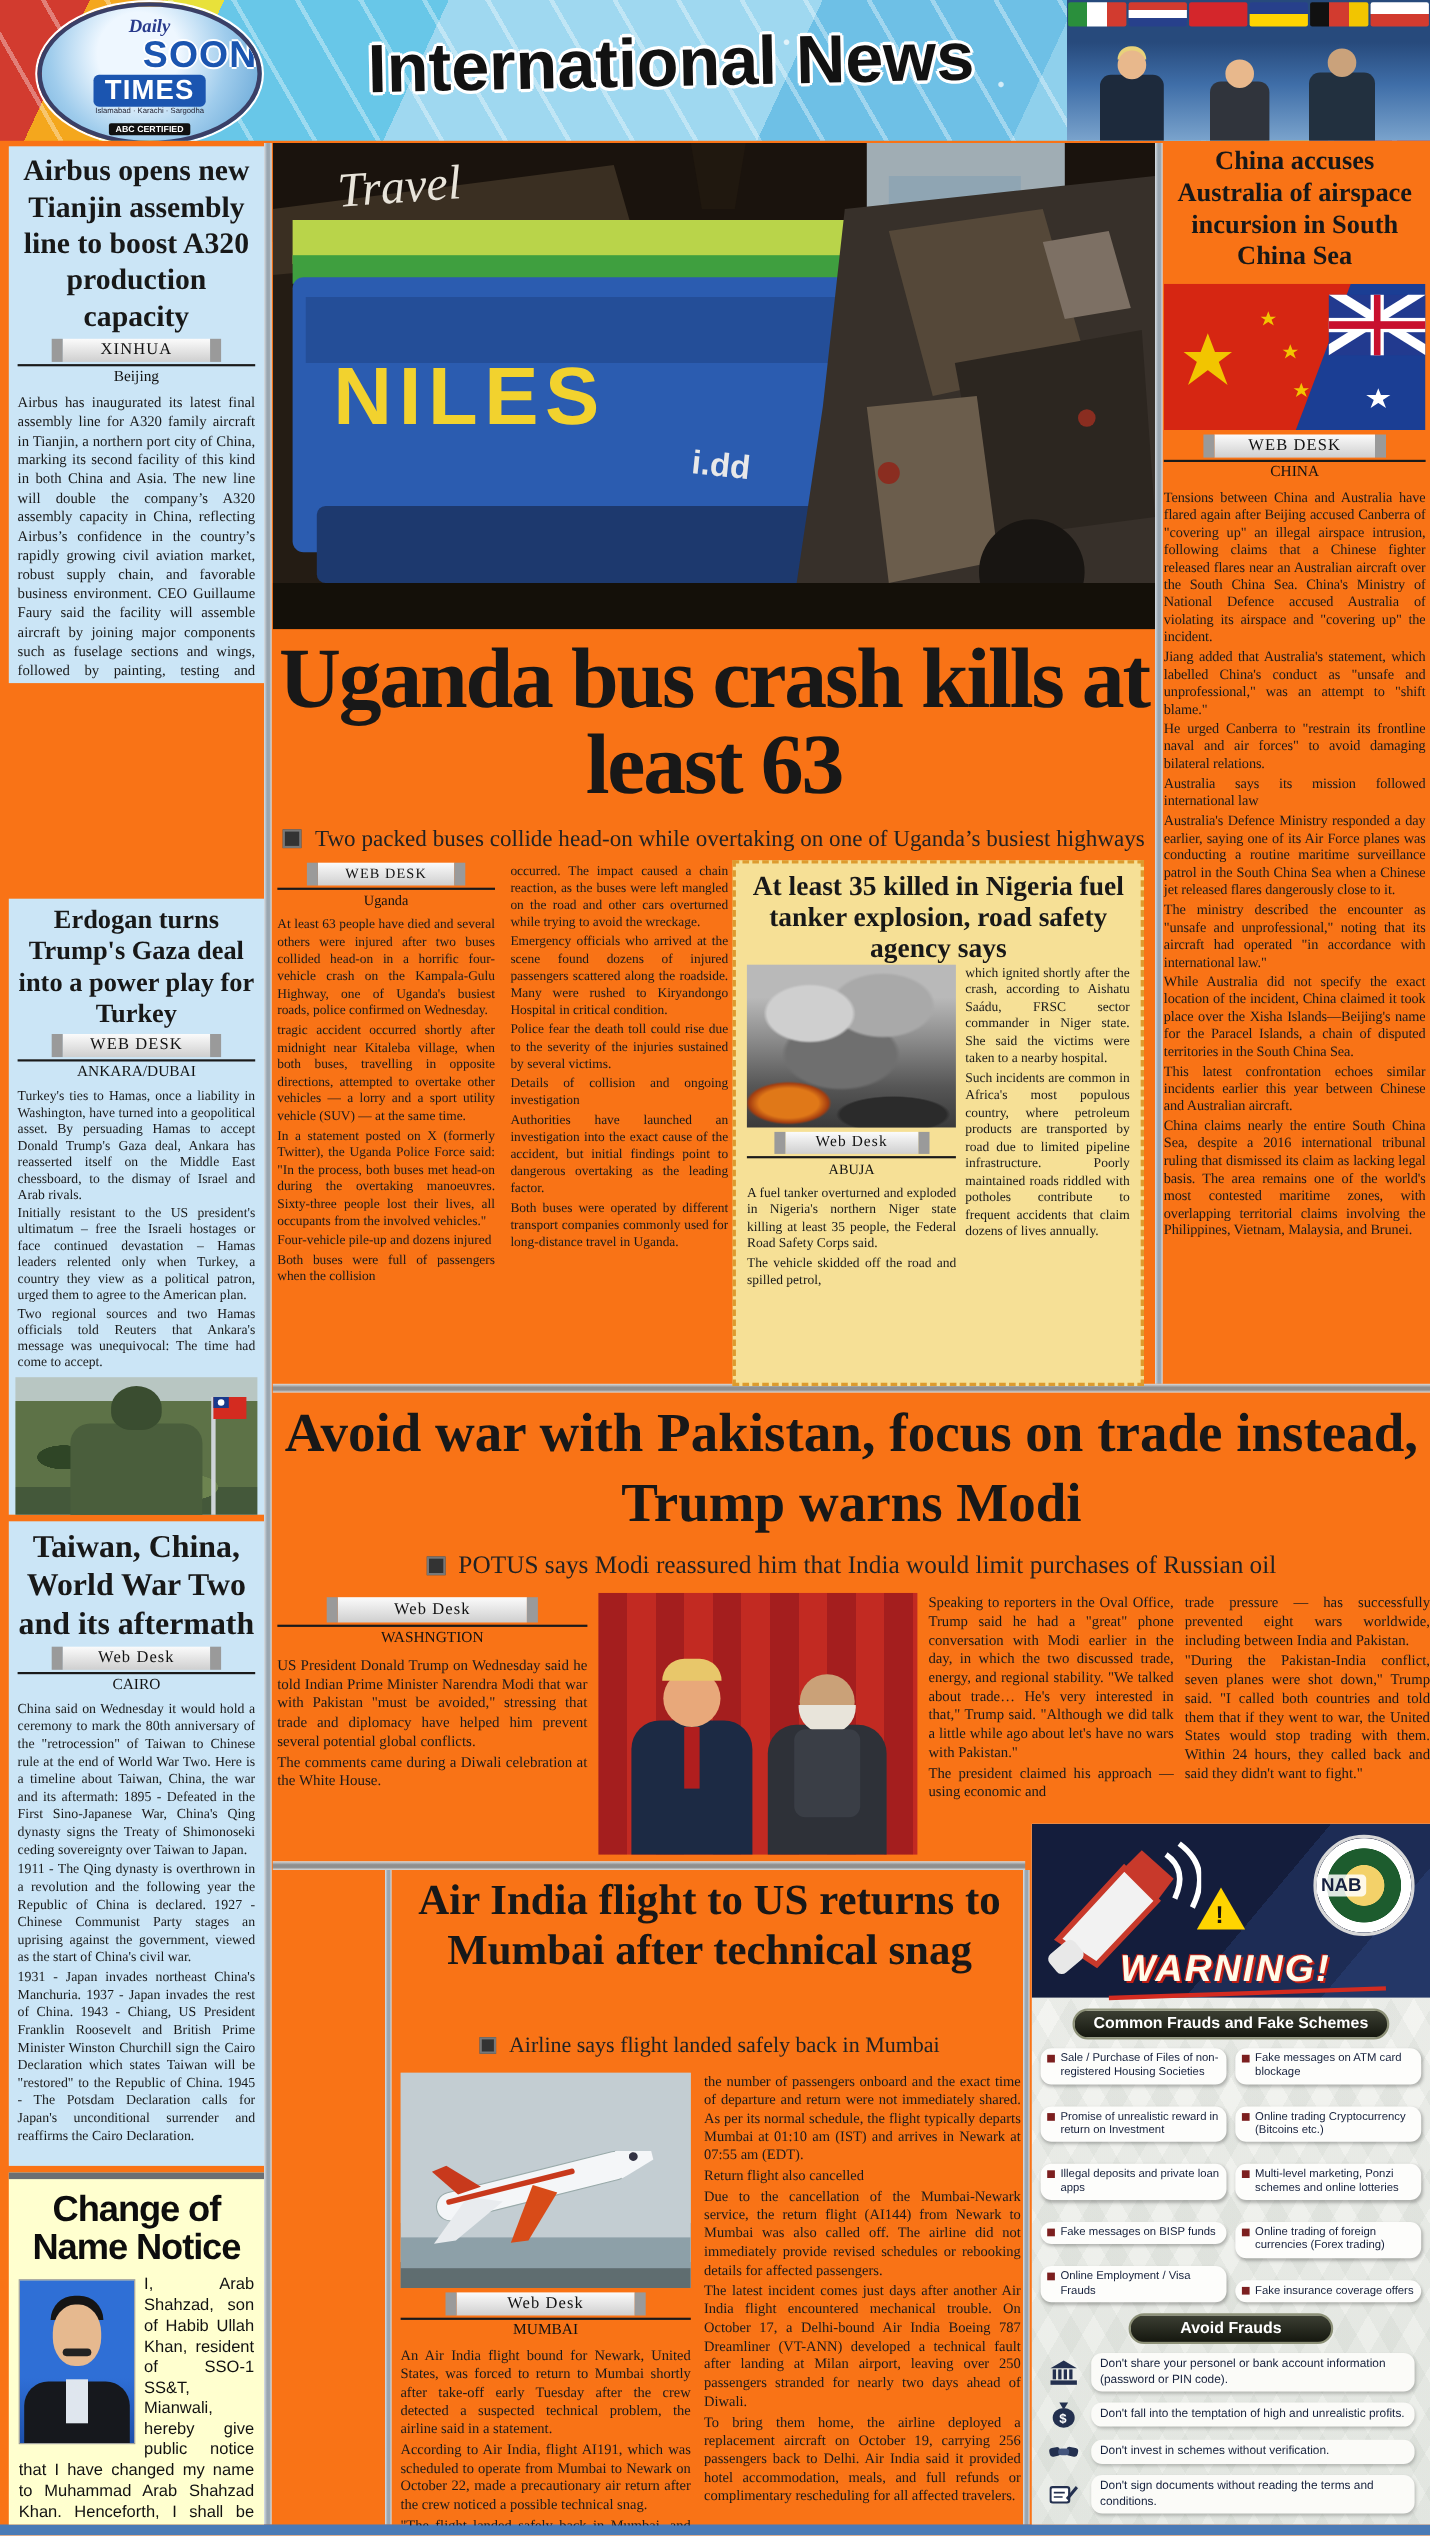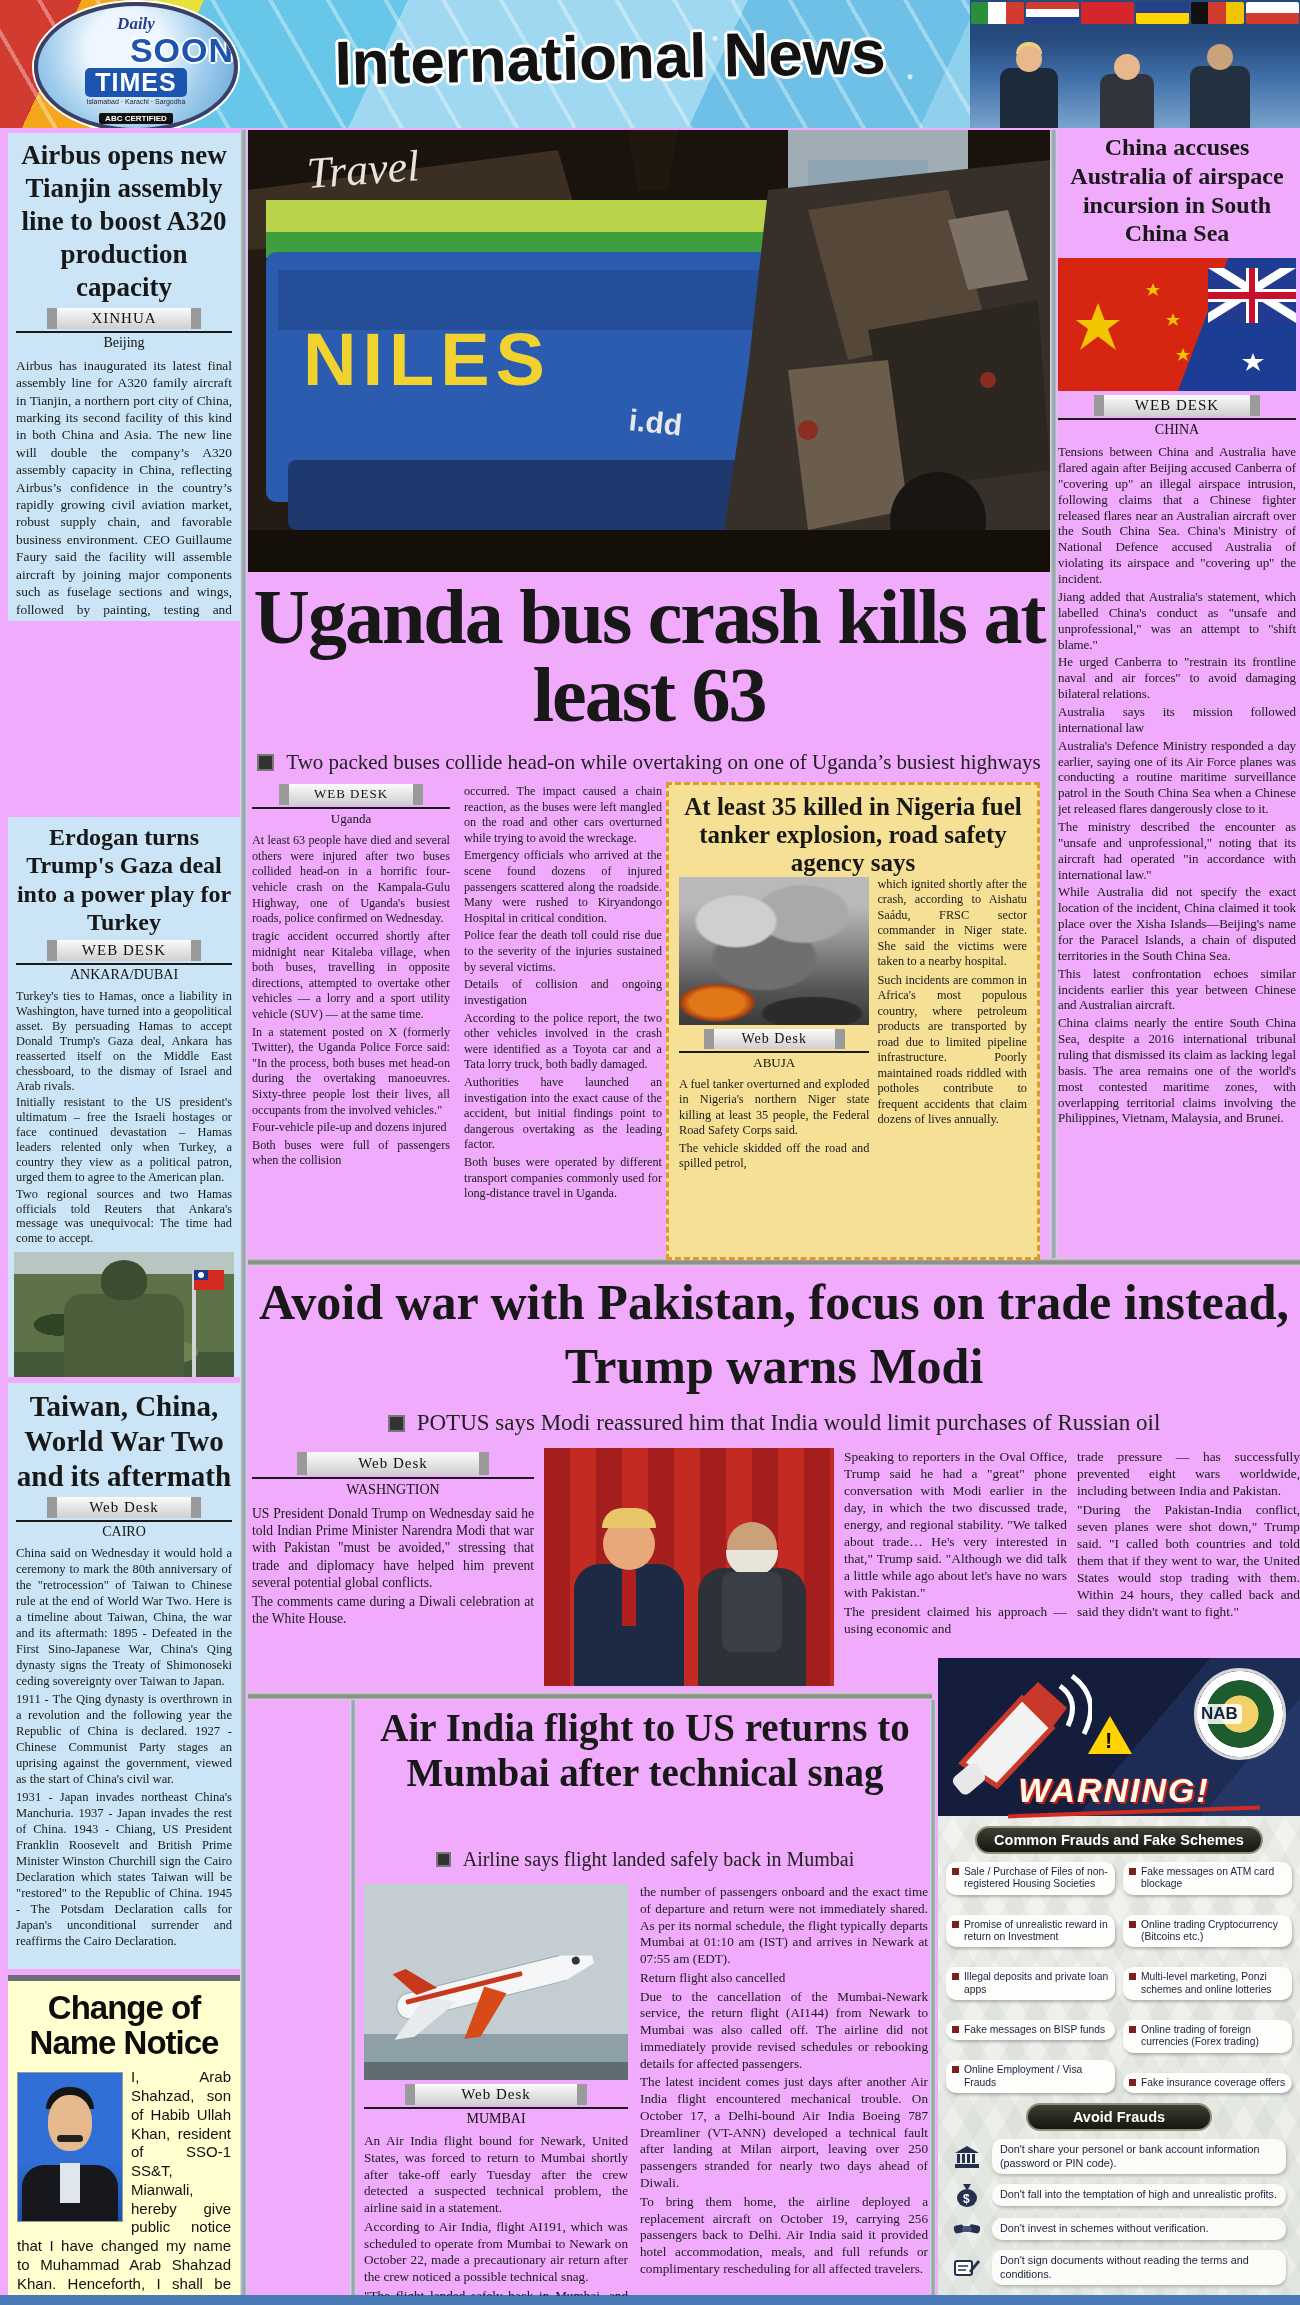--- a/index.html
+++ b/index.html
@@ -1,16 +1,16 @@
 <!DOCTYPE html>
 <html><head>
 <meta charset="utf-8">
 <style>
   html,body{margin:0;padding:0;background:#e9e9e9;}
-  #page{position:relative;width:1300px;height:2305px;background:#f0abfc;margin:0 auto;
+  #page{position:relative;width:1300px;height:2305px;background:#f97316;margin:0 auto;
         font-family:"Liberation Serif",serif;color:#1a1a1a;overflow:hidden;}
   
   .masthead{position:absolute;left:0;top:0;width:1300px;height:128px;overflow:hidden;
     background:
       radial-gradient(circle at 82% 20%, rgba(255,255,255,.8) 0 2px, transparent 3px),
       radial-gradient(circle at 70% 60%, rgba(255,255,255,.7) 0 2px, transparent 3px),
       radial-gradient(circle at 55% 30%, rgba(255,255,255,.7) 0 2px, transparent 3px),
       linear-gradient(115deg,#d23b2f 0 6%,#f4a71d 6% 11%,#e8e13a 11% 15%,#68c7e8 15% 30%,#9fd8f0 30% 55%,#6ec0e6 55% 72%,#8fd0ec 72% 86%,#f0c42a 86% 92%,#d23b2f 92% 100%);}
   .masthead .streaks{position:absolute;inset:0;
       background:repeating-linear-gradient(60deg,transparent 0 46px,rgba(255,255,255,.35) 46px 50px);}
@@ -332,21 +332,20 @@
       <p>tragic accident occurred shortly after midnight near Kitaleba village, when both buses, travelling in opposite directions, attempted to overtake other vehicles — a lorry and a sport utility vehicle (SUV) — at the same time.</p>
       <p>In a statement posted on X (formerly Twitter), the Uganda Police Force said: "In the process, both buses met head-on during the overtaking manoeuvres. Sixty-three people lost their lives, all occupants from the involved vehicles."</p>
       <p>Four-vehicle pile-up and dozens injured</p>
       <p>Both buses were full of passengers when the collision</p>
     </div>
     <div class="ug-col body-text">
       <p>occurred. The impact caused a chain reaction, as the buses were left mangled on the road and other cars overturned while trying to avoid the wreckage.</p>
       <p>Emergency officials who arrived at the scene found dozens of injured passengers scattered along the roadside. Many were rushed to Kiryandongo Hospital in critical condition.</p>
       <p>Police fear the death toll could rise due to the severity of the injuries sustained by several victims.</p>
       <p>Details of collision and ongoing investigation</p>
-      <p>According to the police report, the two other vehicles involved in the crash were identified as a Toyota car and a Tata lorry truck, both badly damaged.</p>
       <p>Authorities have launched an investigation into the exact cause of the accident, but initial findings point to dangerous overtaking as the leading factor.</p>
       <p>Both buses were operated by different transport companies commonly used for long-distance travel in Uganda.</p>
     </div>
   </div>
 
   <div id="nigeria">
     <div class="headline">At least 35 killed in Nigeria fuel tanker explosion, road safety agency says</div>
     <div class="ng-row">
       <div class="ng-leftcol">
         <div class="smoke-photo">

